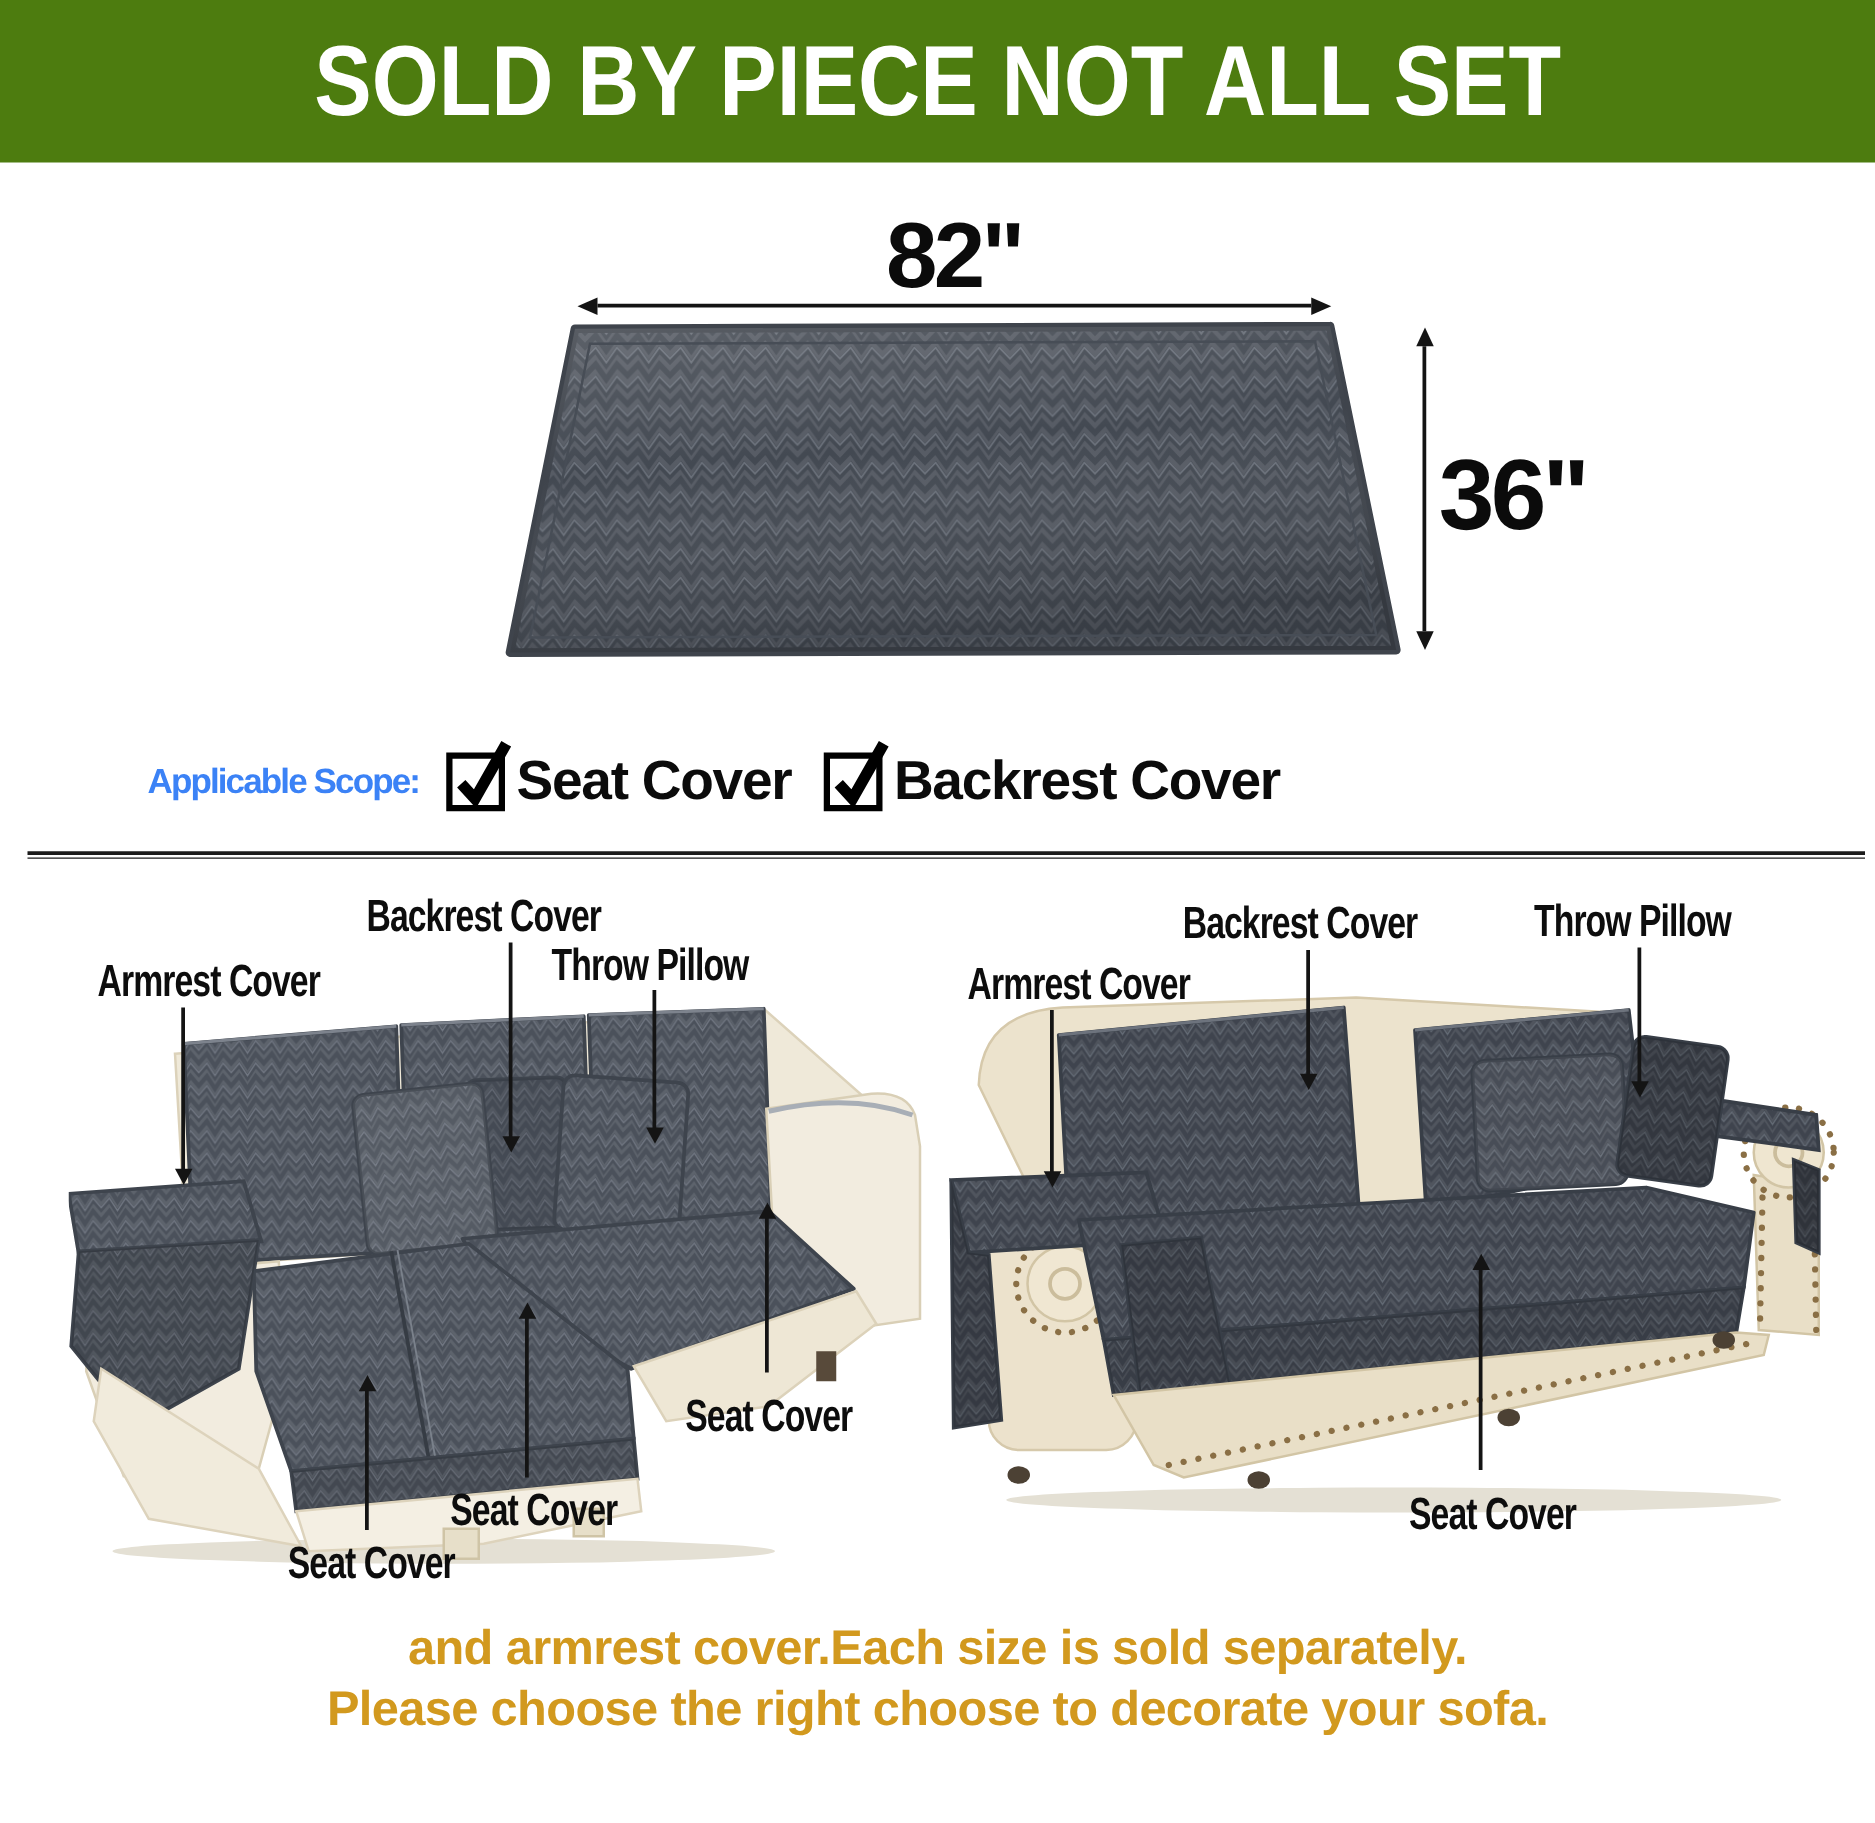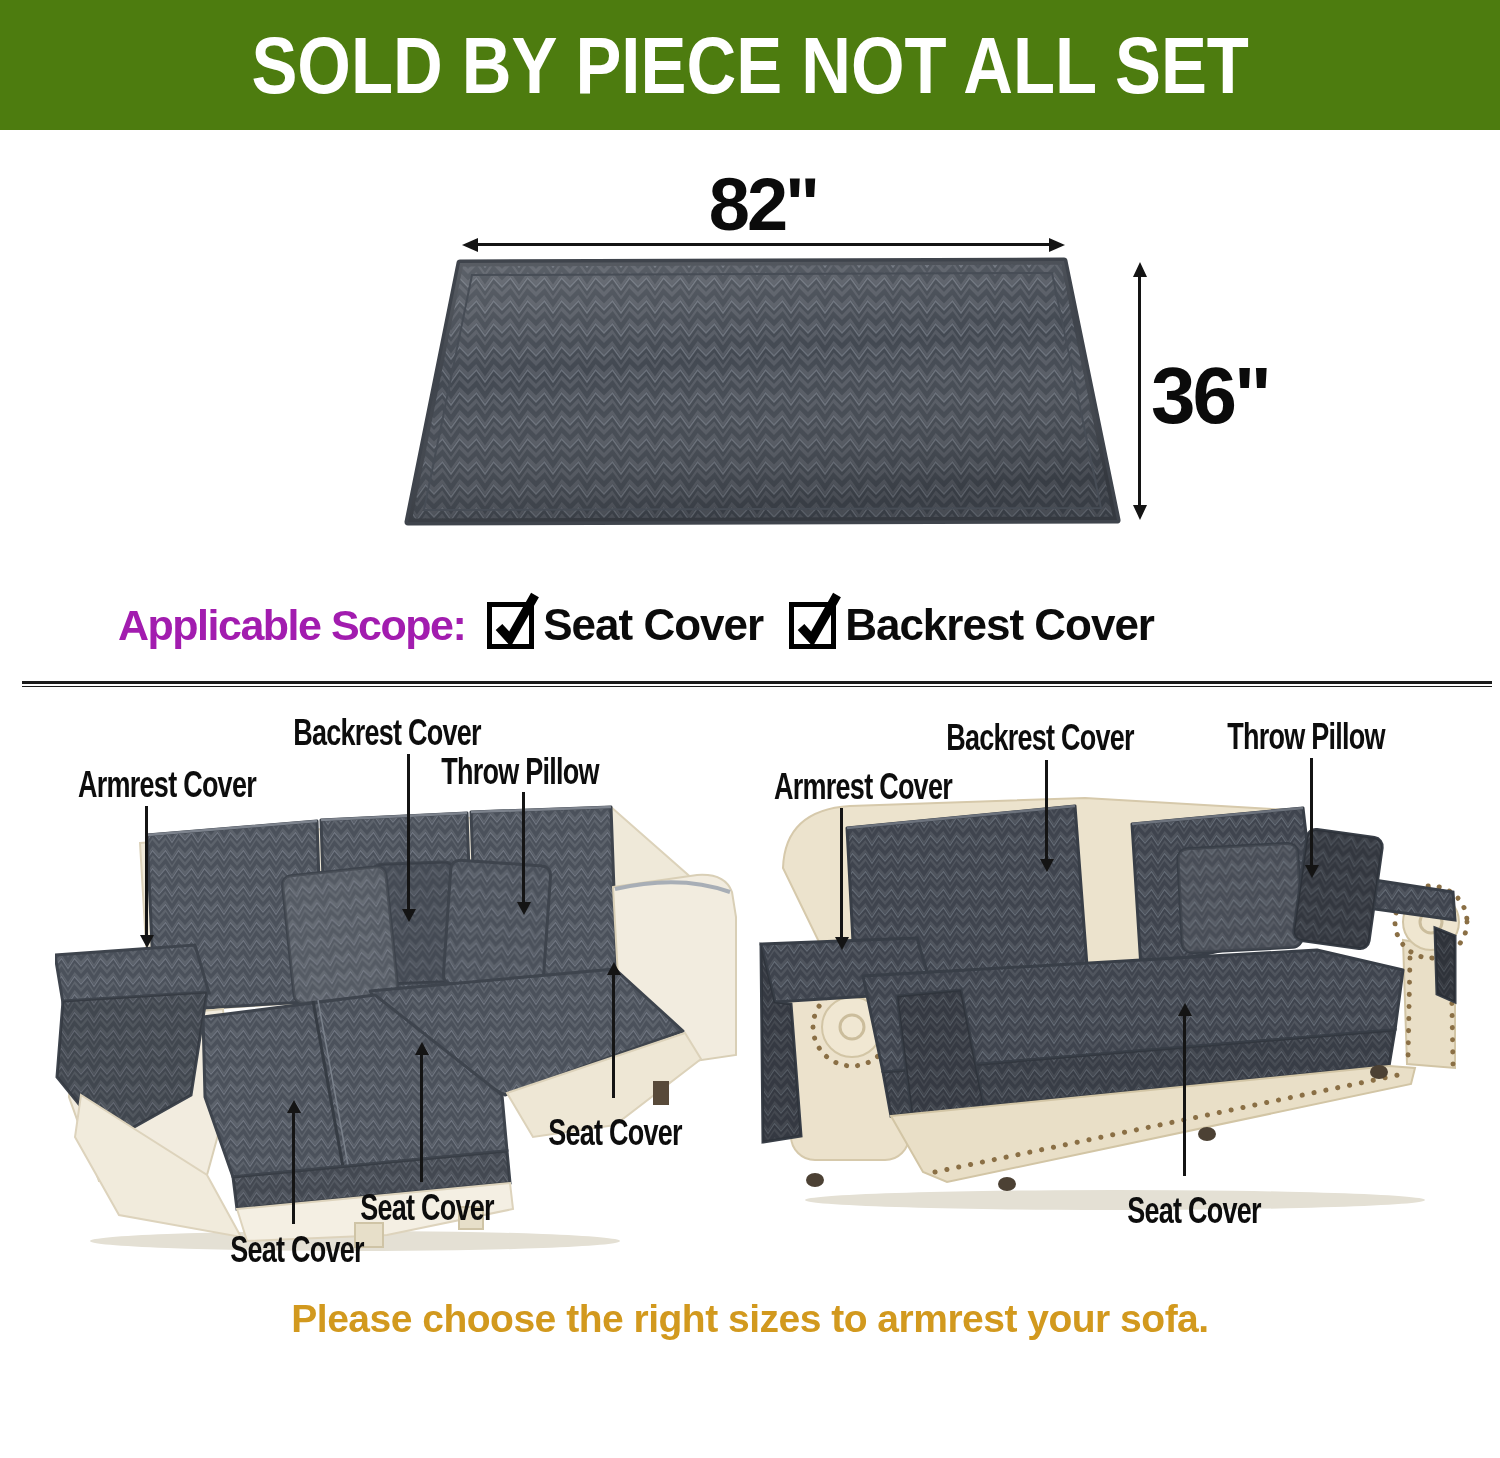--- a/index.html
+++ b/index.html
@@ -24,21 +24,21 @@
   .dimh::after{content:"";position:absolute;right:-16px;top:50%;transform:translateY(-50%);
     border-top:7px solid transparent;border-bottom:7px solid transparent;border-left:16px solid #141414;}
   .dimv{position:absolute;width:3px;background:#141414;}
   .dimv::before{content:"";position:absolute;top:-15px;left:50%;transform:translateX(-50%);
     border-left:7px solid transparent;border-right:7px solid transparent;border-bottom:15px solid #141414;}
   .dimv::after{content:"";position:absolute;bottom:-15px;left:50%;transform:translateX(-50%);
     border-left:7px solid transparent;border-right:7px solid transparent;border-top:15px solid #141414;}
 
   
   .scope{position:absolute;left:118px;top:600px;display:flex;align-items:center;}
-  .scope-label{font-size:43px;font-weight:bold;letter-spacing:-1.5px;color:#a21caf;margin-right:22px;white-space:nowrap;}
+  .scope-label{font-size:28px;font-weight:bold;letter-spacing:-1.5px;color:#3b82f6;margin-right:22px;white-space:nowrap;}
   .opt{display:flex;align-items:center;margin-right:26px;}
   .cb{width:37px;height:37px;border:5px solid #000;margin-right:9px;position:relative;background:#fff;}
   .cb svg{position:absolute;left:-3px;top:-18px;width:52px;height:58px;overflow:visible;}
   .opt-label{font-size:44px;font-weight:bold;letter-spacing:-1px;color:#0b0b0b;white-space:nowrap;}
 
   
   .divider{position:absolute;left:22px;top:681px;width:1470px;height:2px;
            border-top:3px solid #1b1b1b;border-bottom:1px solid #1b1b1b;}
 
   
@@ -273,16 +273,17 @@
     <div class="lbl" style="left:1306px;top:737px;">Throw Pillow</div>
     <div class="lbl" style="left:1194px;top:1211px;">Seat Cover</div>
 
     <div class="ptr down" style="left:840px;top:808px;height:130px;"></div>
     <div class="ptr down" style="left:1045px;top:760px;height:100px;"></div>
     <div class="ptr down" style="left:1310px;top:758px;height:108px;"></div>
     <div class="ptr up" style="left:1183px;top:1015px;height:161px;"></div>
   </section>
 
   <footer class="note">
-    <div>Please choose the right sizes to armrest your sofa.</div>
+    <div>and armrest cover.Each size is sold separately.</div>
+    <div>Please choose the right choose to decorate your sofa.</div>
   </footer>
 
 </div>
 
 </body></html>

